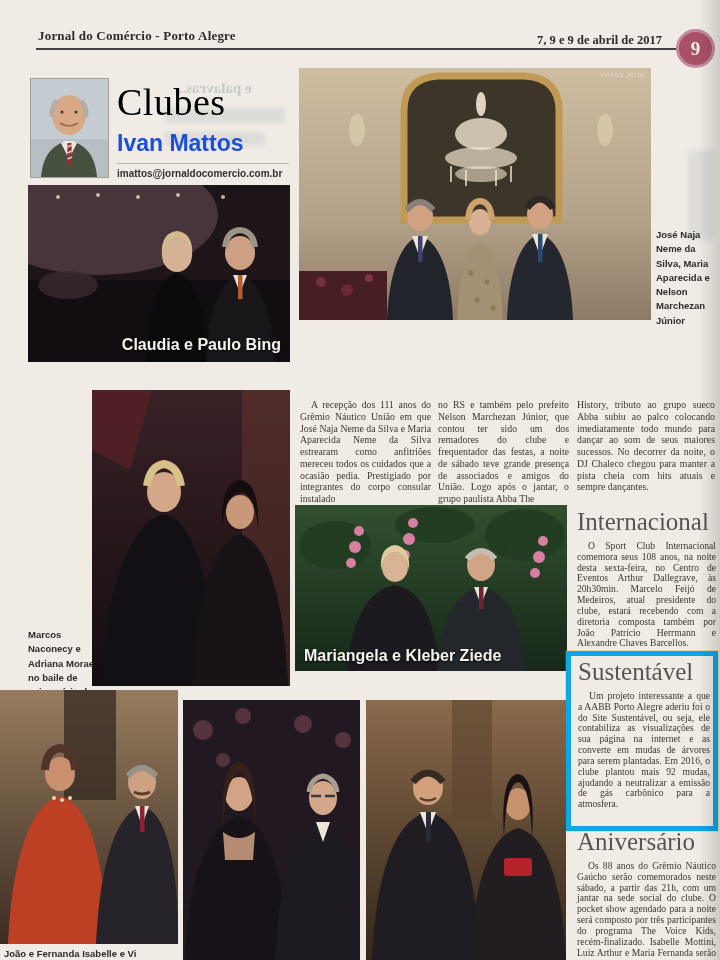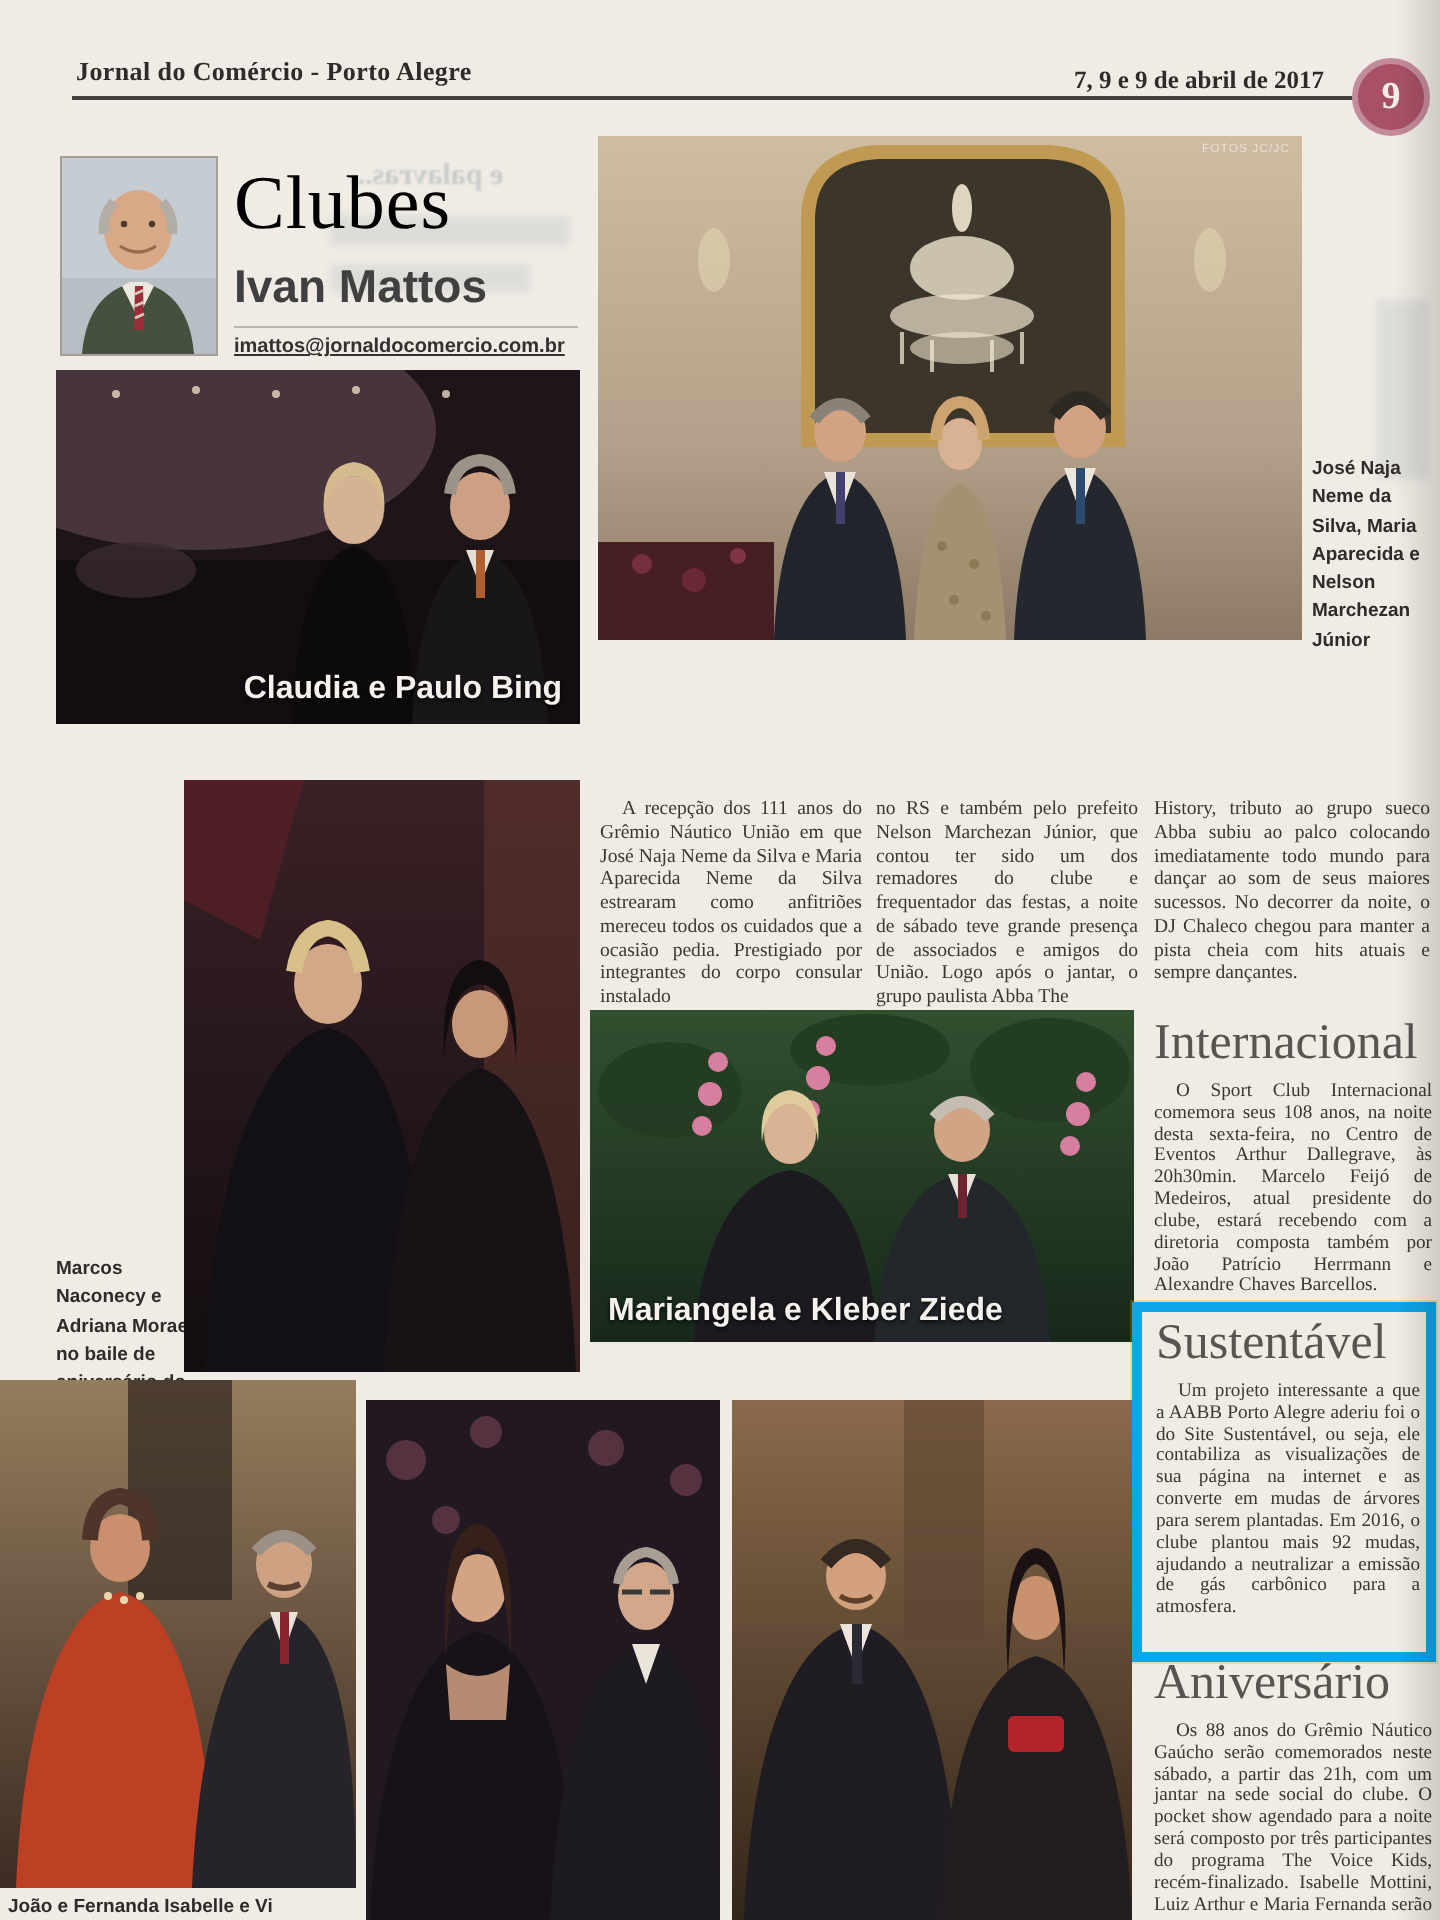--- a/index.html
+++ b/index.html
@@ -8,22 +8,22 @@
   .abs{position:absolute;}
   
   .masthead{font-weight:bold;font-size:13px;color:#2e2c29;letter-spacing:.2px;}
   .hdr-rule{height:2px;background:#43413d;}
   .hdr-date{font-weight:bold;font-size:12.5px;color:#2e2c29;text-align:right;}
   .page-circle{width:33px;height:33px;border-radius:50%;background:#a85166;border:3px solid #c48b9a;
                display:flex;align-items:center;justify-content:center;color:#f4eee8;
                font-size:19px;font-weight:bold;font-family:"Liberation Serif",serif;}
   
   .col-title{font-size:38px;color:#000000;letter-spacing:.5px;}
-  .col-author{font-family:"Liberation Sans",sans-serif;font-weight:bold;font-size:23px;color:#404040;}
-  .col-email{font-family:"Liberation Sans",sans-serif;font-weight:bold;font-size:10px;color:#33312d;text-decoration:underline;}
+  .col-author{font-family:"Liberation Sans",sans-serif;font-weight:bold;font-size:23px;color:#1d4ed8;}
+  .col-email{font-family:"Liberation Sans",sans-serif;font-weight:bold;font-size:10px;color:#33312d;}
   .thin-line{height:1px;background:#b9b5af;}
   .bleed{color:#8d99a4;opacity:.4;filter:blur(.6px);transform:scaleX(-1);font-weight:bold;
          font-size:15px;font-family:"Liberation Serif",serif;}
   .bleed-bar{background:#aeb6bd;opacity:.28;filter:blur(2px);}
   
   .photo{overflow:hidden;background:#241c1e;}
   .photo svg{display:block;width:100%;height:100%;}
   .cap-white{position:absolute;font-family:"Liberation Sans",sans-serif;font-weight:bold;
              font-size:16px;color:#f5f2ee;text-shadow:0 1px 2px rgba(0,0,0,.85);}
   .cap-dark{font-family:"Liberation Sans",sans-serif;font-weight:bold;font-size:9.5px;

